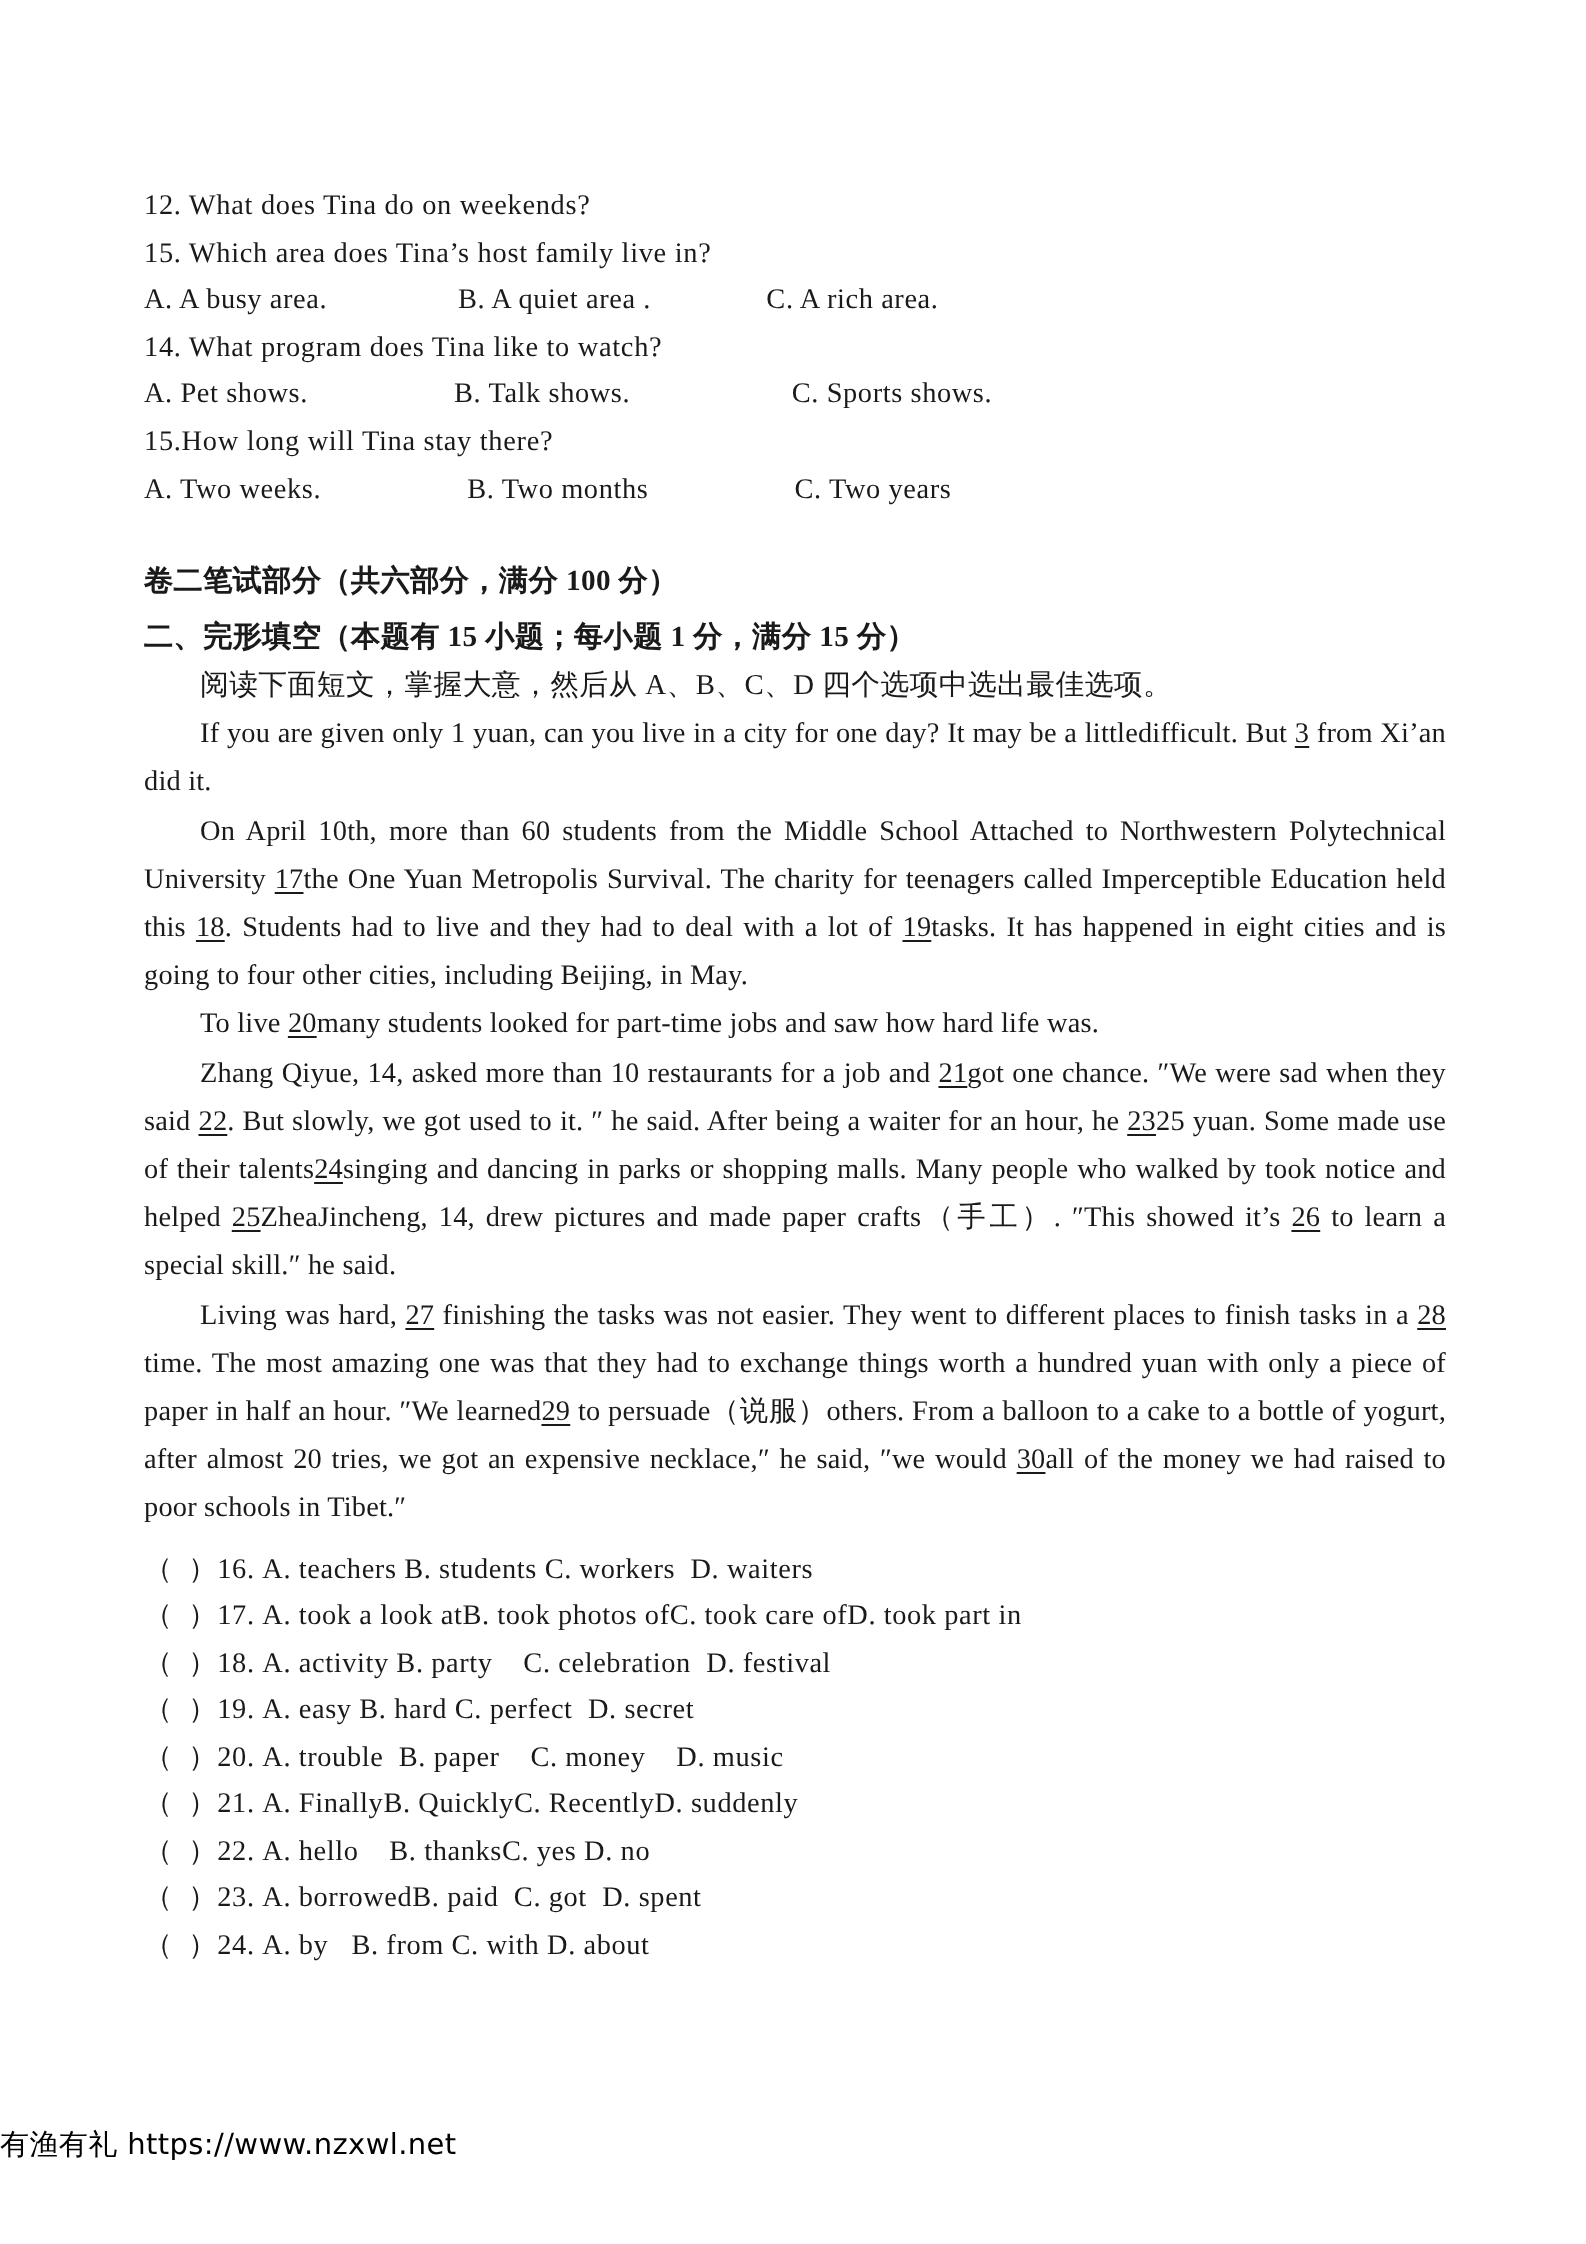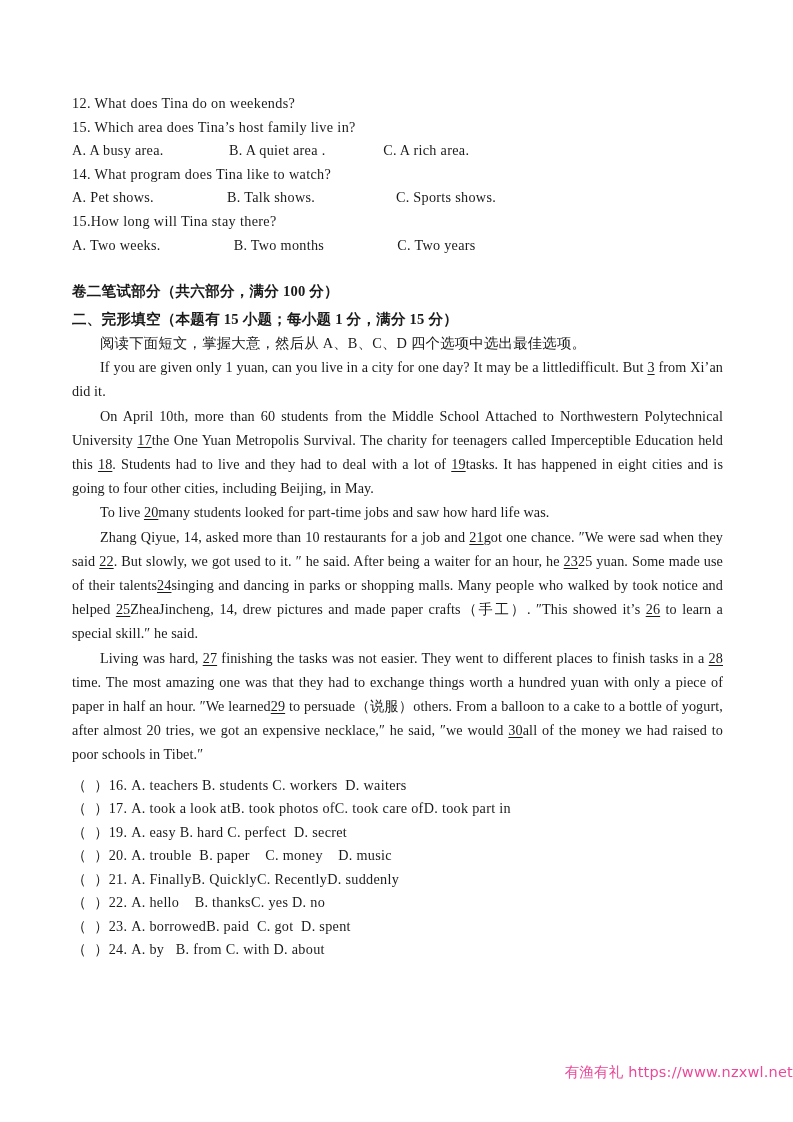--- a/index.html
+++ b/index.html
@@ -90,24 +90,24 @@
     letter-spacing: 0.3px;
     white-space: pre;
   }
 
   
   .watermark {
     position: absolute;
     left: 0;
     top: 1063px;
     width: 793px;
-    text-align: right;
+    text-align: left;
     font-family: "DejaVu Sans", "Liberation Sans", sans-serif;
     font-size: 14.5px;
-    color: #ec4899;
+    color: #000000;
     letter-spacing: 0.2px;
   }
 </style>
 </head>
 <body>
 
 <div class="page">
   <div class="content">
 
     <div>
@@ -131,20 +131,21 @@
 
     <p class="para indent"><span>To live </span><span class="blank">20</span><span>many students looked for part-time jobs and saw how hard life was.</span></p>
 
     <p class="para indent"><span>Zhang Qiyue, 14, asked more than 10 restaurants for a job and </span><span class="blank">21</span><span>got one chance. ″We were sad when they said </span><span class="blank">22</span><span>. But slowly, we got used to it. ″ he said. After being a waiter for an hour, he  </span><span class="blank">23</span><span>25 yuan. Some made use of their talents</span><span class="blank">24</span><span>singing and dancing in parks or shopping malls. Many people who walked by took notice and helped </span><span class="blank">25</span><span>ZheaJincheng, 14, drew pictures and made paper crafts（手工）. ″This showed it’s </span><span class="blank">26</span><span> to learn a special skill.″ he said.</span></p>
 
     <p class="para indent"><span>Living was hard, </span><span class="blank">27</span><span>  finishing the tasks was not easier. They went to different places to finish tasks in a </span><span class="blank">28</span><span> time. The most amazing one was that they had to exchange things worth a hundred yuan with only a piece of paper in half an hour. ″We learned</span><span class="blank">29</span><span> to persuade（说服）others. From a balloon to a cake to a bottle of yogurt, after almost 20 tries, we got an expensive necklace,″ he said, ″we would </span><span class="blank">30</span><span>all of the money we had raised to poor schools in Tibet.″</span></p>
 
     <div class="ans-list">
       <div class="ans-line">（  ）16. A. teachers B. students C. workers  D. waiters</div>
       <div class="ans-line">（  ）17. A. took a look atB. took photos ofC. took care ofD. took part in</div>
+      <div class="ans-line">（  ）18. A. activity B. party    C. celebration  D. festival</div>
       <div class="ans-line">（  ）19. A. easy B. hard C. perfect  D. secret</div>
       <div class="ans-line">（  ）20. A. trouble  B. paper    C. money    D. music</div>
       <div class="ans-line">（  ）21. A. FinallyB. QuicklyC. RecentlyD. suddenly</div>
       <div class="ans-line">（  ）22. A. hello    B. thanksC. yes D. no</div>
       <div class="ans-line">（  ）23. A. borrowedB. paid  C. got  D. spent</div>
       <div class="ans-line">（  ）24. A. by   B. from C. with D. about</div>
     </div>
 
   </div>
 

